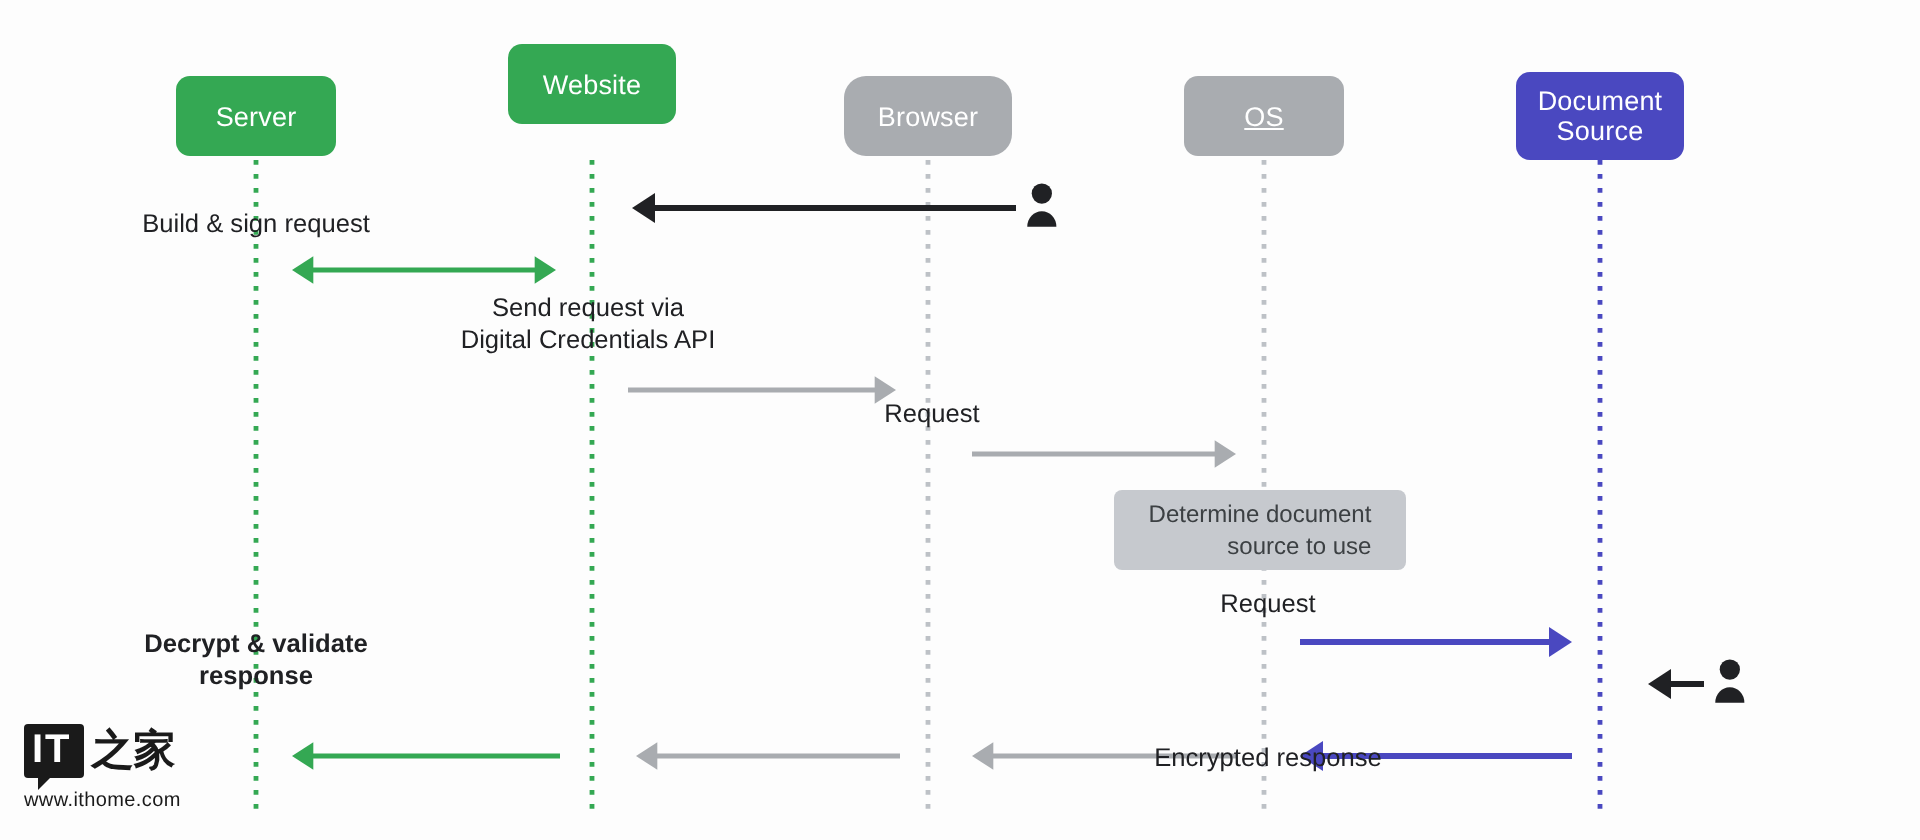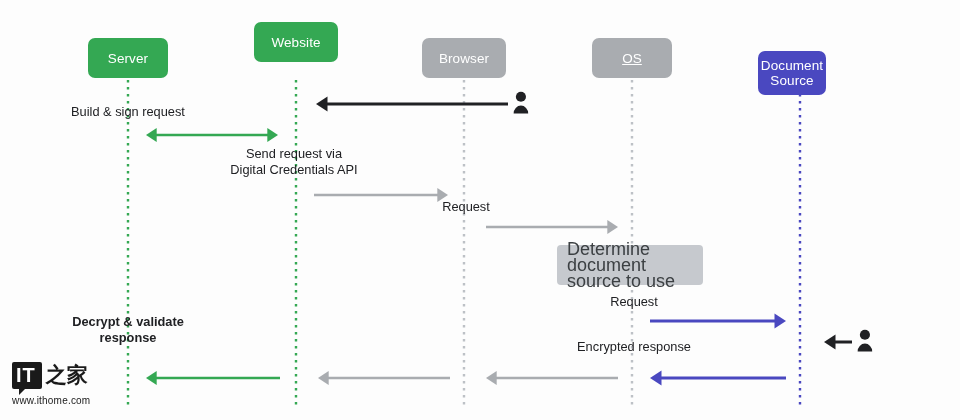--- a/index.html
+++ b/index.html
@@ -45,25 +45,25 @@
     font-size: 12.8px;
     line-height: 16px;
     white-space: pre-line;
   }
   .note-box {
     position: absolute;
     box-sizing: border-box;
     display: flex;
     align-items: center;
     justify-content: center;
-    text-align: left;
+    text-align: right;
     background: #c6c9ce;
     color: #3c4043;
     border-radius: 4px;
-    font-size: 18px;
+    font-size: 12px;
     line-height: 16px;
     white-space: pre-line;
     padding: 6px 10px;
   }
   .watermark {
     position: absolute;
     display: flex;
     flex-direction: column;
     align-items: flex-start;
     user-select: none;
@@ -173,39 +173,39 @@
       </g>
     </svg>
 
   <div id="actor-boxes">
       <div class="actor-box" style="left: 88px; top: 38px; width: 80px; height: 40px; background: rgb(52, 168, 83);">
         <span style="white-space: pre-line;">Server</span>
       </div>
       <div class="actor-box" style="left: 254px; top: 22px; width: 84px; height: 40px; background: rgb(52, 168, 83);">
         <span style="white-space: pre-line;">Website</span>
       </div>
-      <div class="actor-box" style="left: 422px; top: 38px; width: 84px; height: 40px; background: rgb(169, 172, 176);">
+      <div class="actor-box" style="left: 422px; top: 38px; width: 84px; height: 40px; background: rgb(169, 172, 176); border-radius: 11px;">
         <span style="white-space: pre-line;">Browser</span>
       </div>
       <div class="actor-box" style="left: 592px; top: 38px; width: 80px; height: 40px; background: rgb(169, 172, 176);">
         <span style="white-space: pre-line; text-decoration: underline;">OS</span>
       </div>
-      <div class="actor-box" style="left: 758px; top: 51px; width: 68px; height: 44px; background: rgb(74, 72, 192); align-items: center;">
+      <div class="actor-box" style="left: 758px; top: 36px; width: 84px; height: 44px; background: rgb(74, 72, 192); align-items: center;">
         <span style="white-space: pre-line;">Document
 Source</span>
       </div>
     </div>
 
   <div id="message-labels">
       <div class="msg-label" style="width: 168px; left: 44px; top: 104px;">Build &amp; sign request</div>
       <div class="msg-label" style="width: 172px; left: 208px; top: 146px;">Send request via
 Digital Credentials API</div>
       <div class="msg-label" style="width: 164px; left: 384px; top: 199px;">Request</div>
       <div class="msg-label" style="width: 164px; left: 552px; top: 294px;">Request</div>
-      <div class="msg-label" style="width: 164px; left: 552px; top: 339px;">Encrypted response</div>
+      <div class="msg-label" style="width: 164px; left: 552px; top: 371px;">Encrypted response</div>
       <div class="msg-label" style="width: 168px; left: 44px; top: 314px; font-weight: bold;">Decrypt &amp; validate
 response</div>
     </div>
 
   <div id="note-boxes">
       <div class="note-box" style="left: 557px; top: 245px; width: 146px; height: 40px; background: rgb(198, 201, 206);">Determine document
 source to use</div>
     </div>
 
   <div class="watermark" id="watermark" style="left: 12px; top: 362px;">

